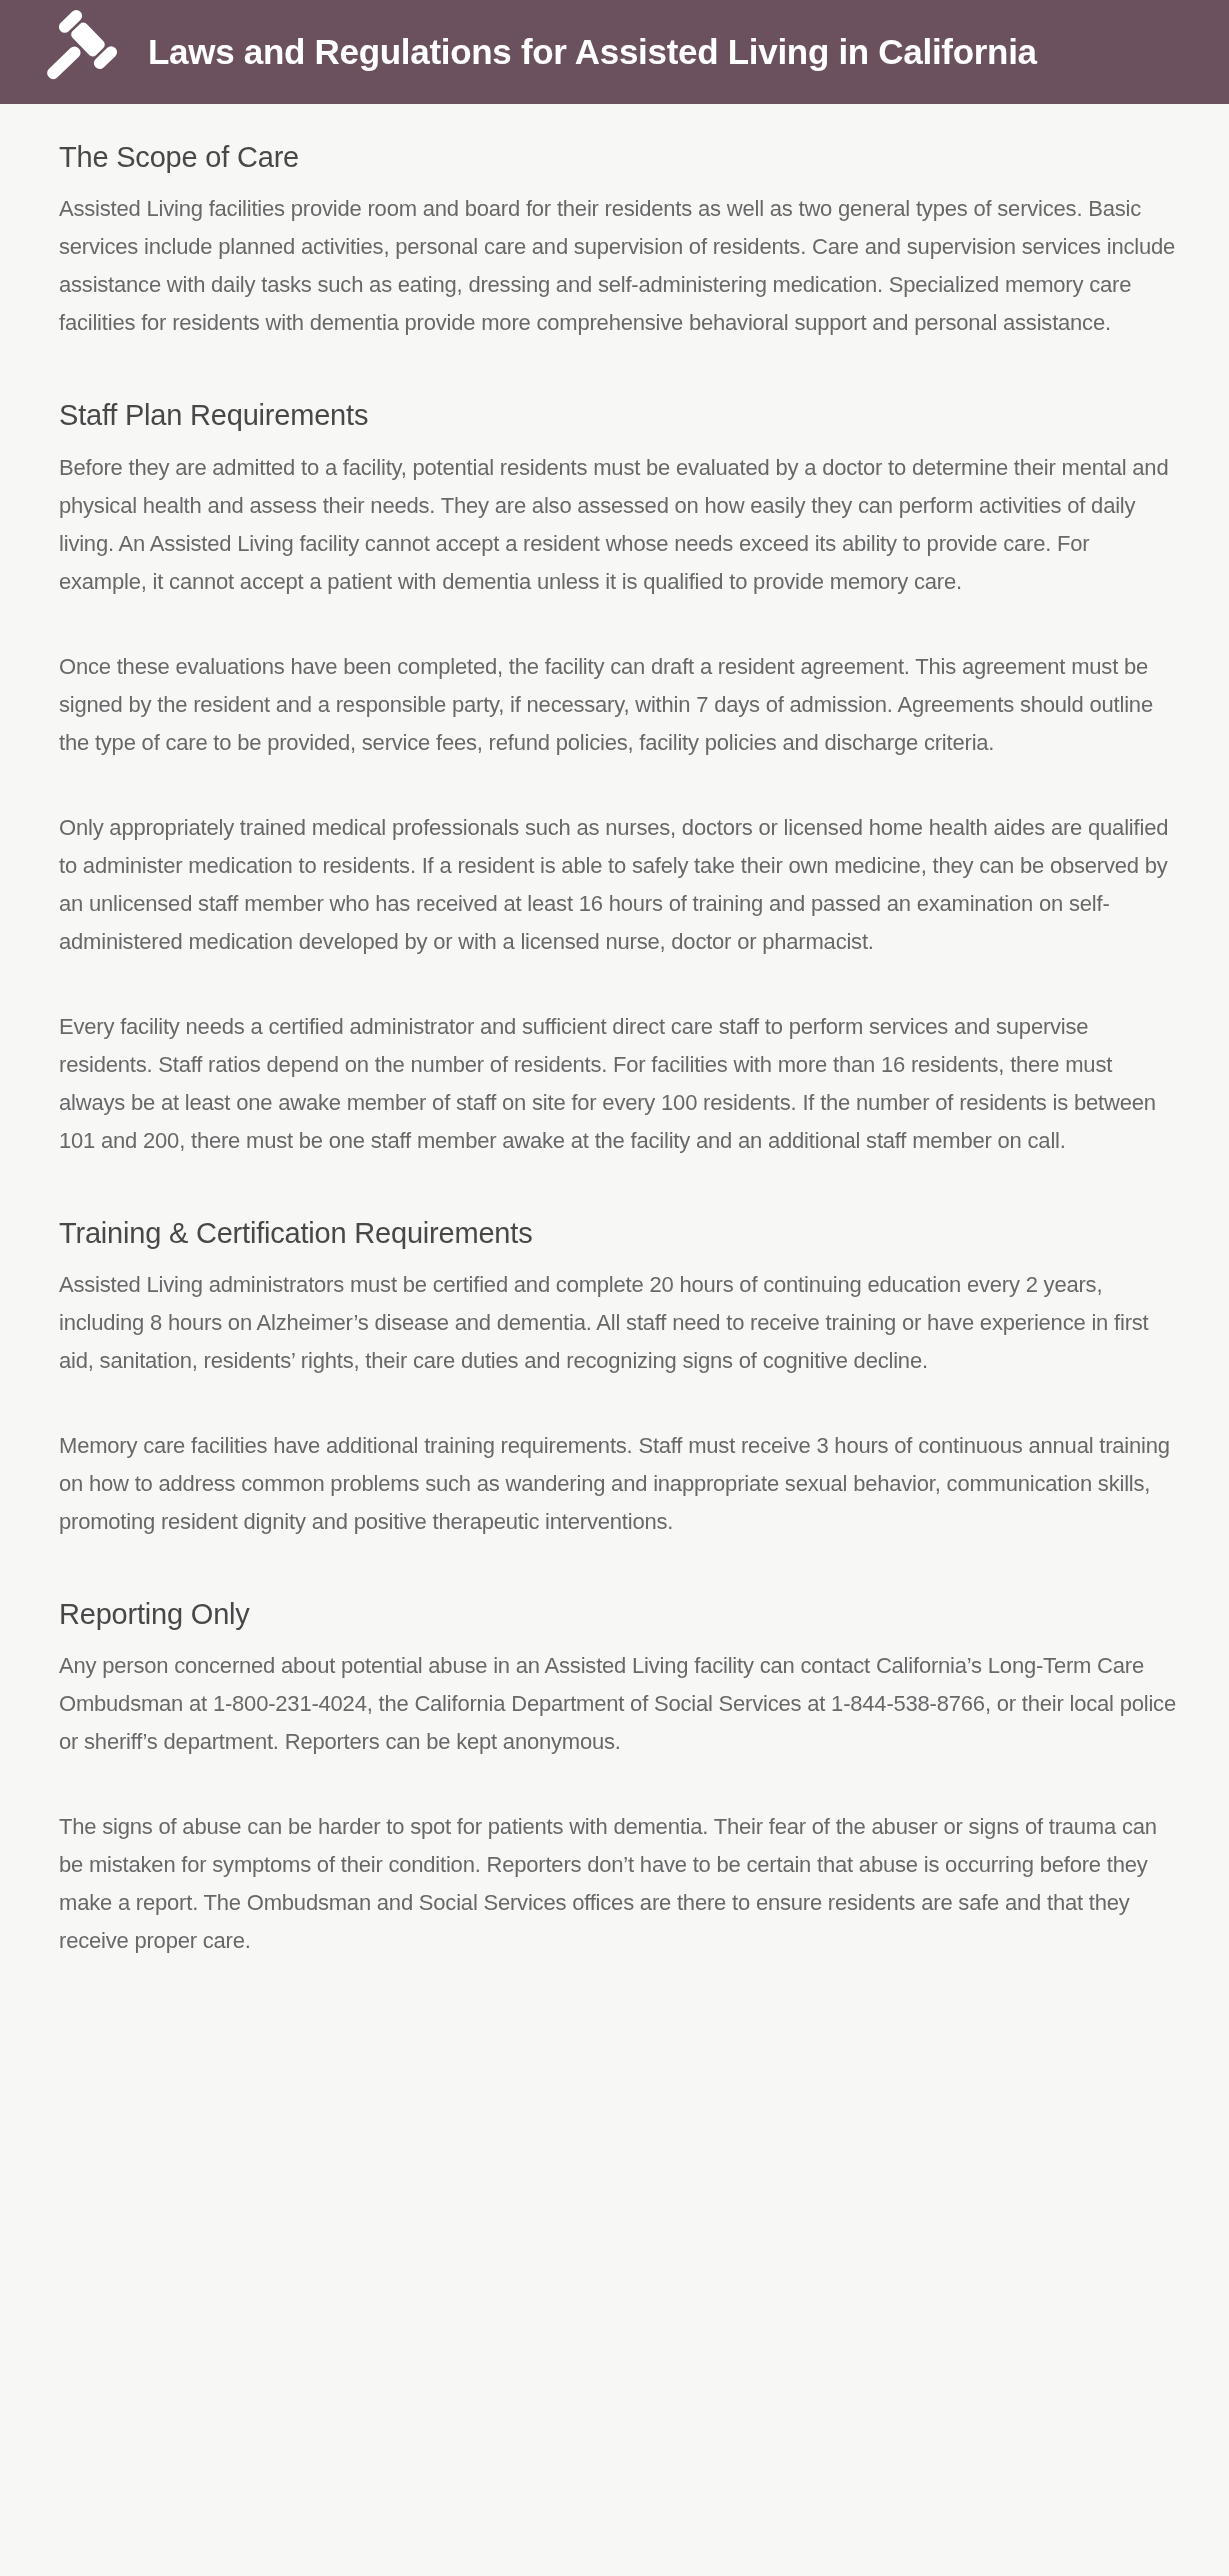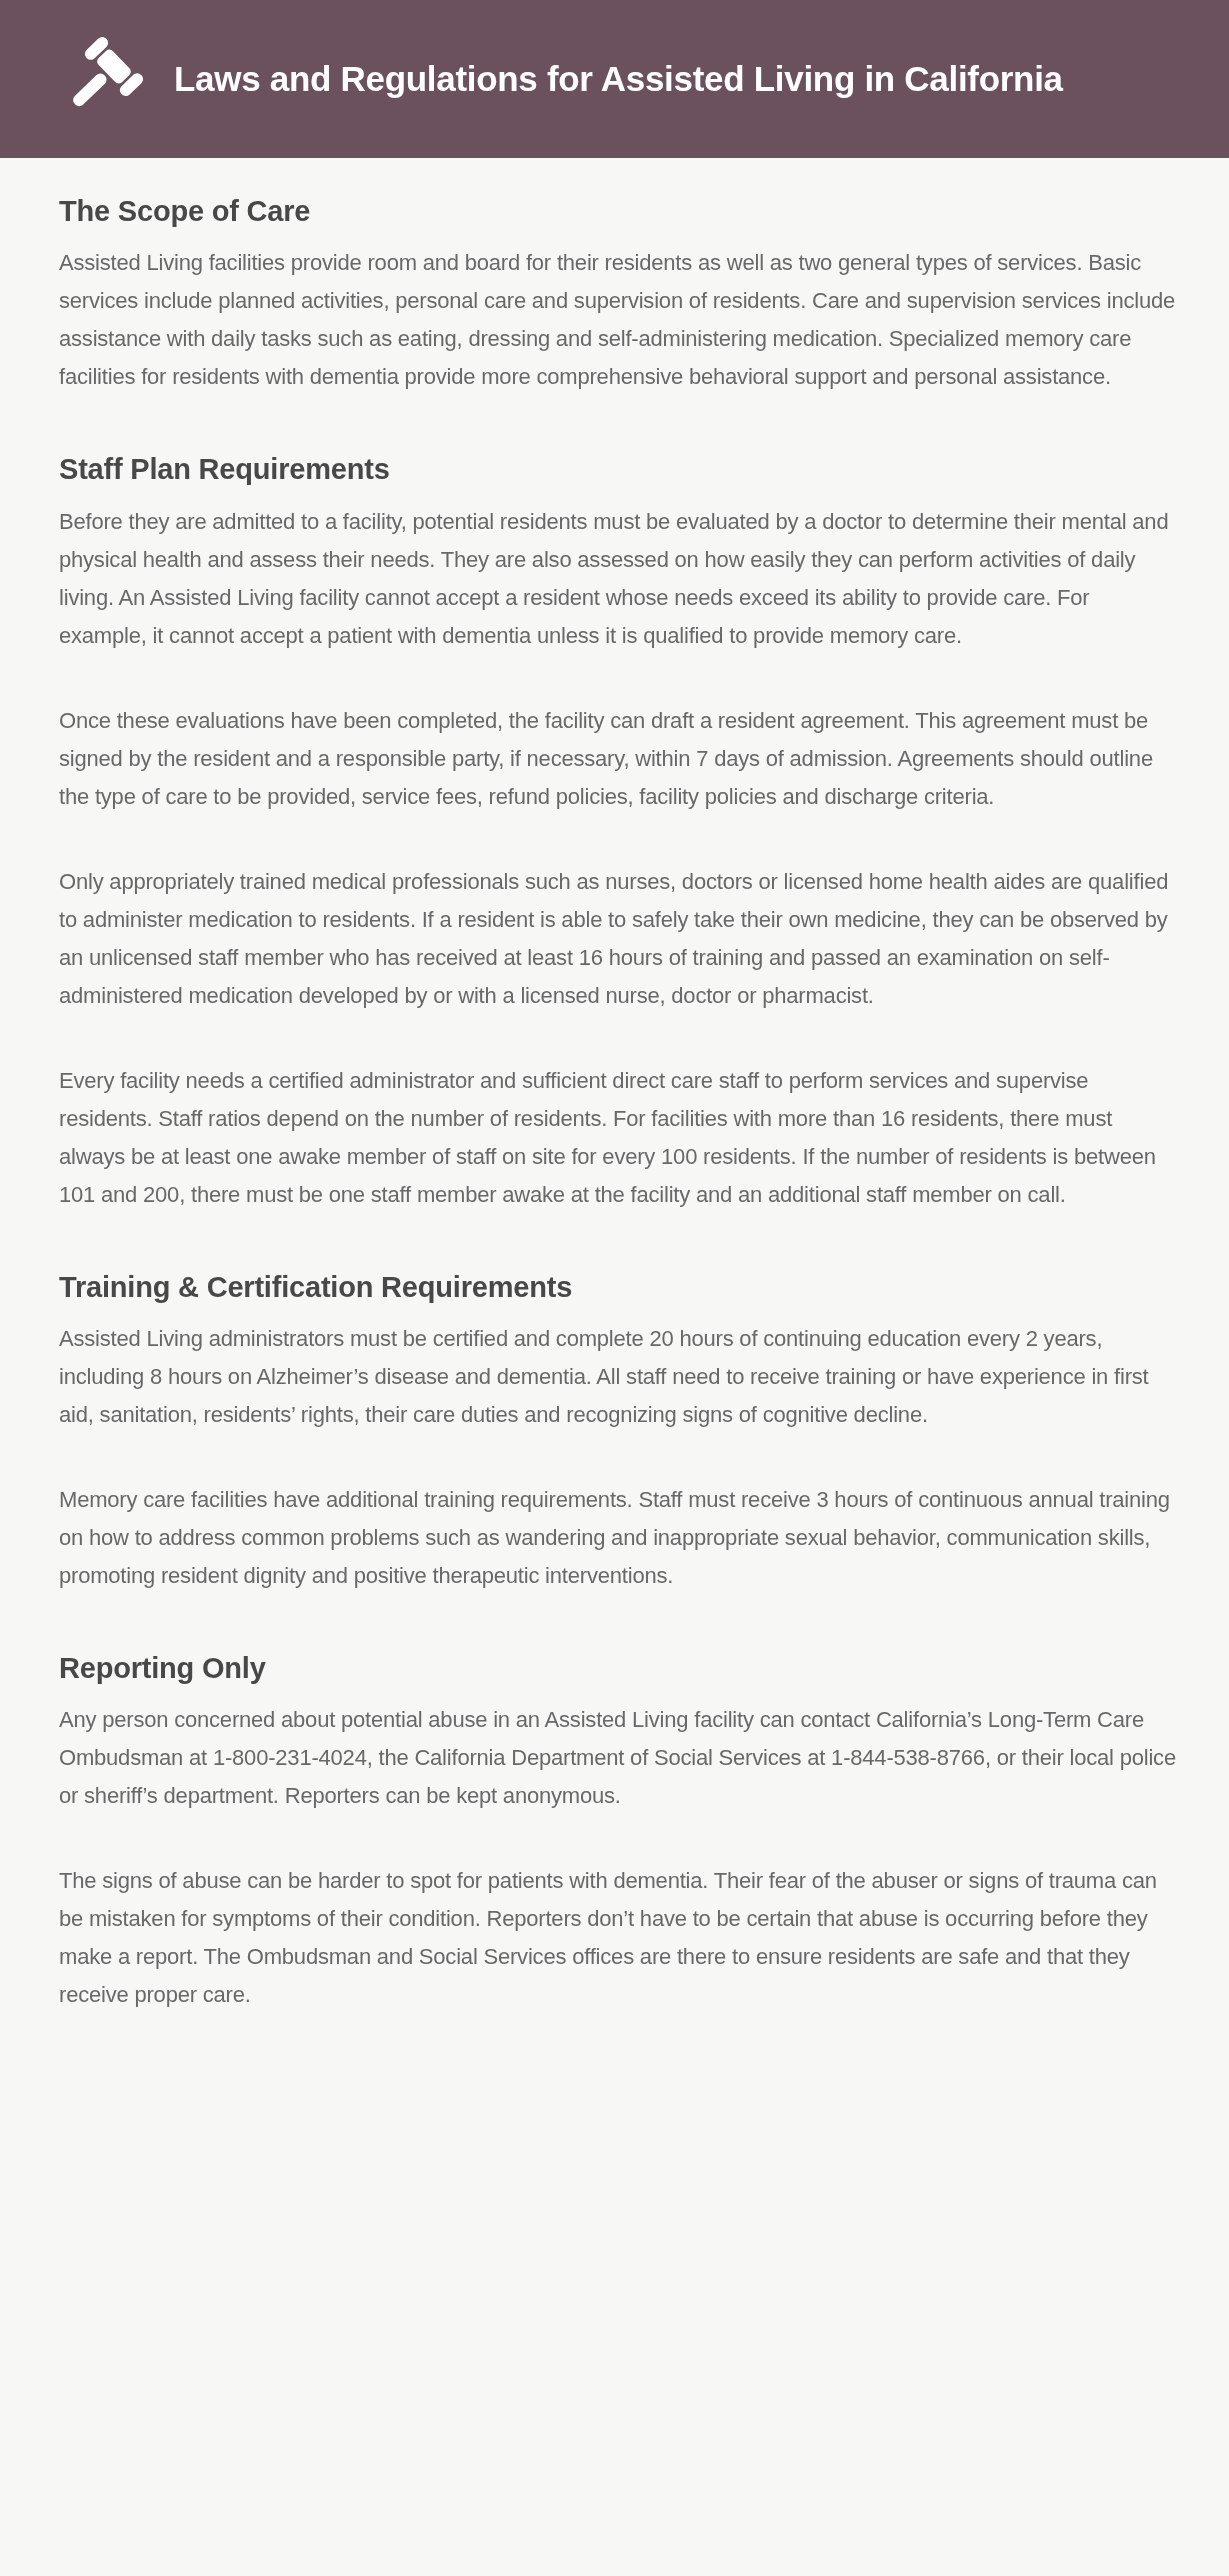--- a/index.html
+++ b/index.html
@@ -8,25 +8,25 @@
     padding: 0;
   }
   body {
     width: 1230px;
     min-height: 2576px;
     background: var(--page-bg, #f7f7f6);
     font-family: "Liberation Sans", "DejaVu Sans", sans-serif;
   }
   .page-header {
     width: 100%;
-    height: 158px;
+    height: 104px;
     background: var(--header-bg, #6b505e);
     display: flex;
     align-items: center;
-    padding: 0 62px;
+    padding: 0 36px;
   }
   .gavel-icon-wrap {
     width: 86px;
     height: 93px;
     flex: 0 0 auto;
     display: flex;
     align-items: center;
     justify-content: center;
   }
   .page-title {
@@ -36,21 +36,21 @@
     letter-spacing: -0.3px;
     margin-left: 26px;
     white-space: nowrap;
   }
   .content {
     padding: 35px 49px 44px 59px;
   }
   .section h2 {
     font-size: 29px;
     line-height: 1.25;
-    font-weight: bold;
+    font-weight: normal;
     color: var(--heading-color, #484848);
     margin: 55px 0 15px 0;
     letter-spacing: -0.2px;
   }
   .section:first-of-type h2 {
     margin-top: 0;
   }
   .body-text {
     font-size: 22px;
     line-height: 38px;

